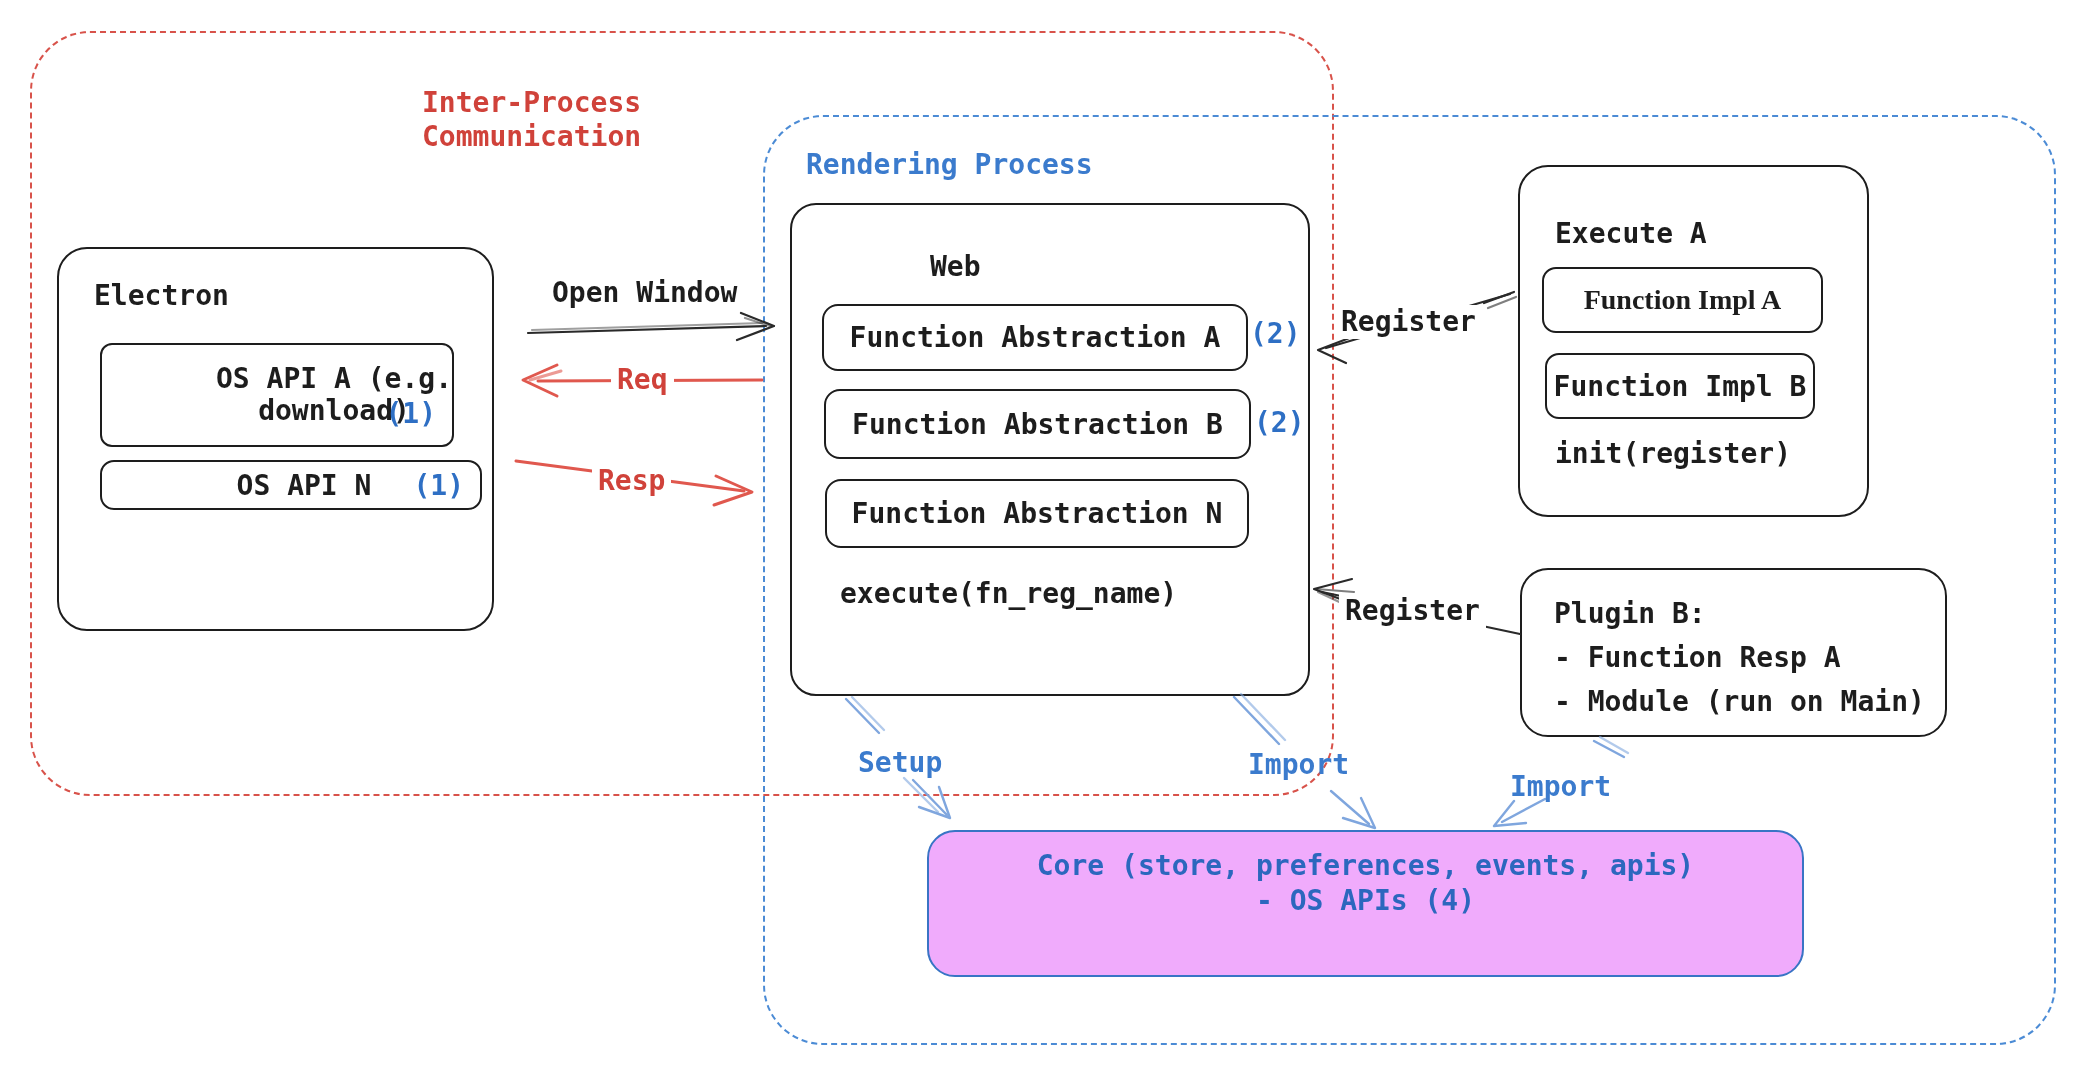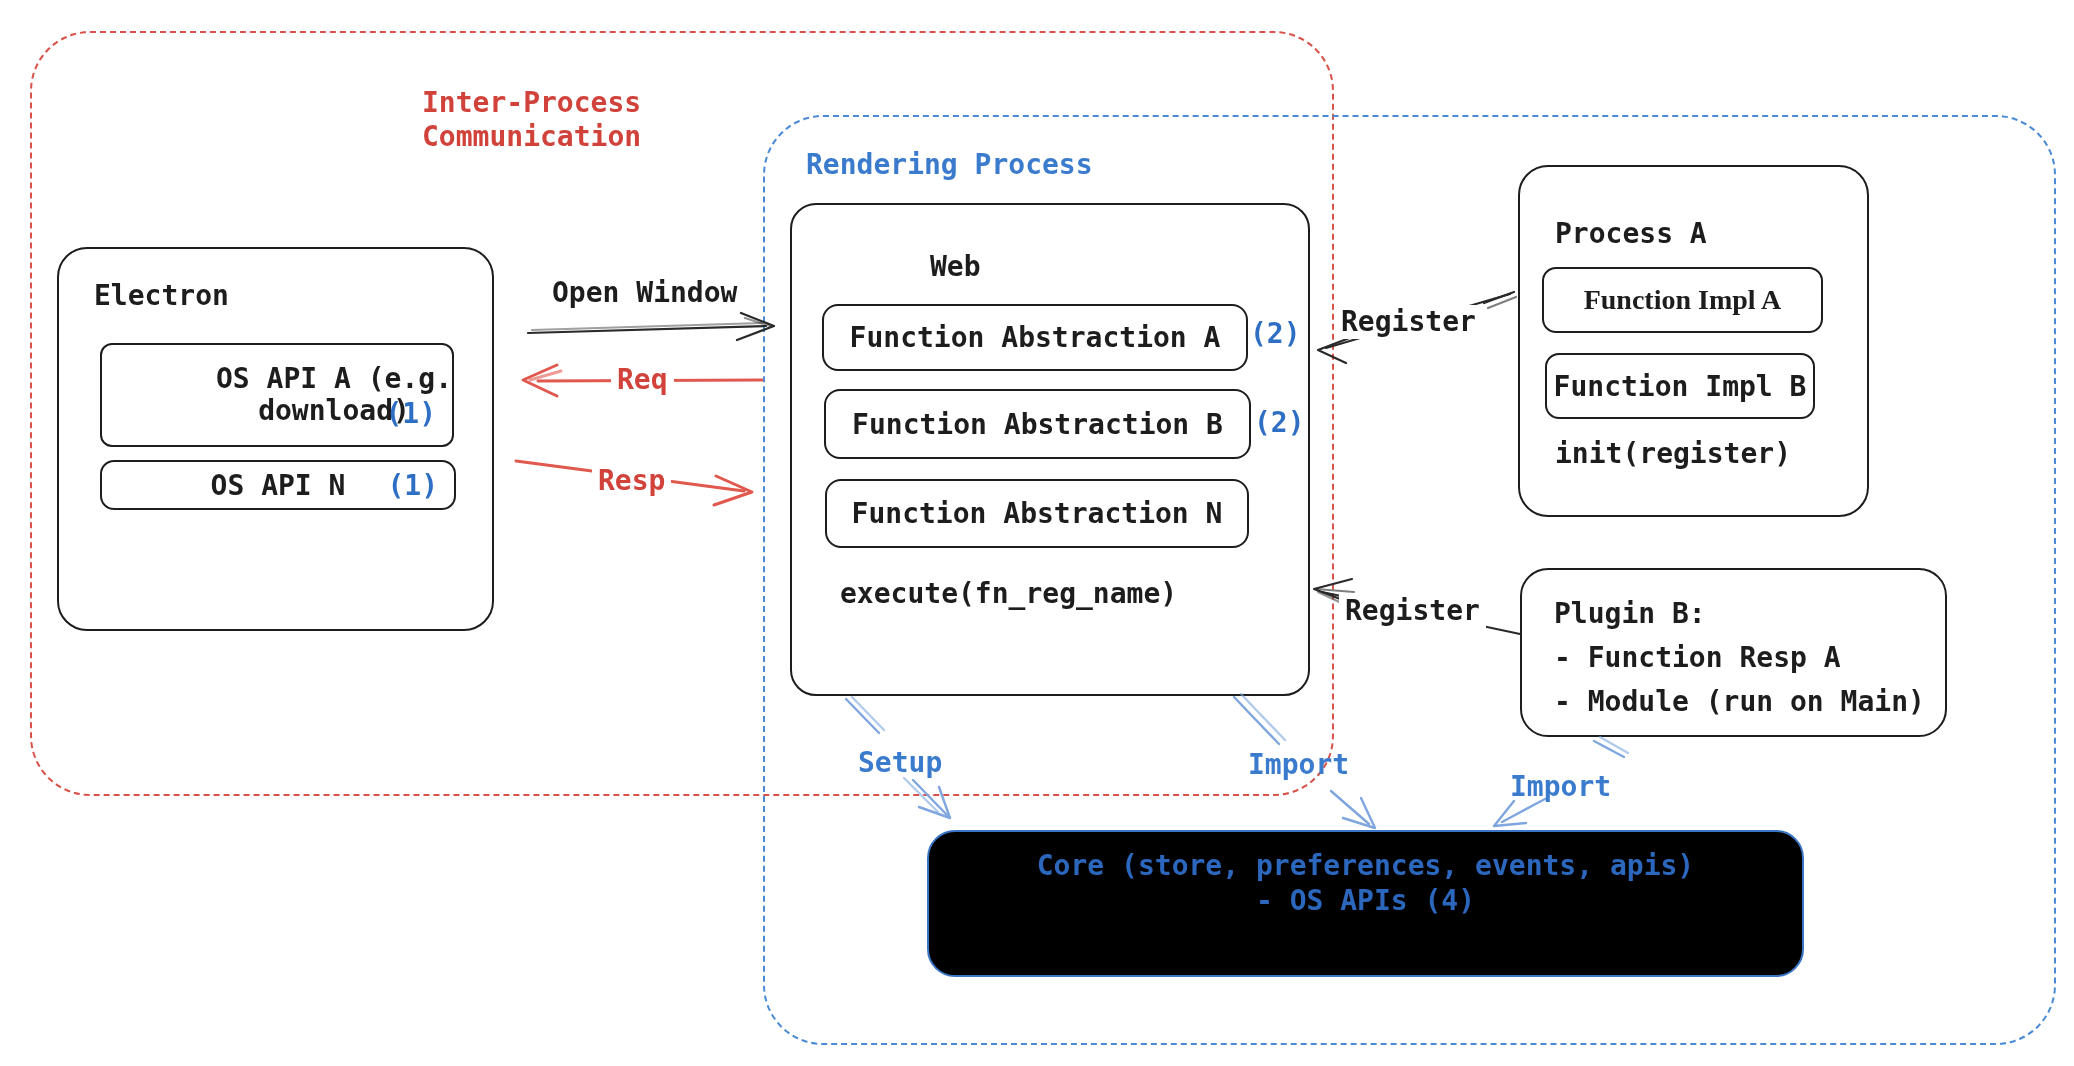--- a/index.html
+++ b/index.html
@@ -8,21 +8,21 @@
     font-family:"DejaVu Sans Mono","Liberation Mono",monospace;
     font-weight:bold;color:#1d1d1d;font-size:28px;
   }
   .abs{position:absolute;}
   .region{position:absolute;background:transparent;z-index:1;}
   .region.red{border:2.5px dashed #d8524a;border-radius:60px;}
   .region.blue{border:2.5px dashed #4b8bd5;border-radius:60px;}
   .box{position:absolute;background:#ffffff;border:2.5px solid #1d1d1d;z-index:4;}
   .subbox{position:absolute;background:#ffffff;border:2.2px solid #1d1d1d;
     display:flex;align-items:center;justify-content:center;text-align:center;}
-  .bluebox{position:absolute;background:#000000;border:2.2px solid #3974c5;z-index:4;
+  .bluebox{position:absolute;background:#f0abfc;border:2.2px solid #3974c5;z-index:4;
     color:#2c67be;text-align:center;}
   .label{position:absolute;z-index:6;line-height:34px;}
   .label.red{color:#d0423a;}
   .label.blue{color:#3b7bcd;}
   .label.mask{background:#ffffff;padding:0 6px;}
   .badge{color:#2e6fc4;}
   .prelines{white-space:pre-line;}
   svg.arrows{position:absolute;left:0;top:0;z-index:5;pointer-events:none;}
   svg.arrows *{fill:none;stroke-linecap:round;stroke-linejoin:round;}
   .ink{stroke:#2a2a2a;stroke-width:2.2px;}
@@ -43,21 +43,21 @@
 
   <div class="box" style="left:57px;top:247px;width:433px;height:380px;border-radius:30px;">
     <div class="abs" style="left:35px;top:30px;">Electron</div>
     <div class="subbox" style="left:41px;top:94px;width:350px;height:100px;border-radius:12px;justify-content:flex-end;">
       <div style="line-height:32px;">
         <span>OS API A (e.g.</span><br>
         <span>download)</span>
       </div>
       <span class="badge abs" style="right:16px;top:52px;">(1)</span>
     </div>
-    <div class="subbox" style="left:41px;top:211px;width:352px;height:46px;border-radius:14px;">
+    <div class="subbox" style="left:41px;top:211px;width:352px;height:46px;border-radius:14px;padding-left:26px;">
       <span>OS API N</span>
       <span class="badge abs" style="right:16px;">(1)</span>
     </div>
   </div>
 
   <div class="box" style="left:790px;top:203px;width:516px;height:489px;border-radius:26px;">
     <div class="abs" style="left:138px;top:45px;">Web</div>
     <div class="subbox" style="left:30px;top:99px;width:422px;height:63px;border-radius:16px;">
       <span>Function Abstraction A</span>
     </div>
@@ -66,21 +66,21 @@
       <span>Function Abstraction B</span>
     </div>
     <span class="badge abs" style="left:462px;top:201px;">(2)</span>
     <div class="subbox" style="left:33px;top:274px;width:420px;height:65px;border-radius:16px;">
       <span>Function Abstraction N</span>
     </div>
     <div class="abs" style="left:48px;top:372px;">execute(fn_reg_name)</div>
   </div>
 
   <div class="box" style="left:1518px;top:165px;width:347px;height:348px;border-radius:30px;">
-    <div class="abs" style="left:35px;top:50px;">Process A</div>
+    <div class="abs" style="left:35px;top:50px;">Execute A</div>
     <div class="subbox" style="left:22px;top:100px;width:277px;height:62px;border-radius:14px;font-family:Liberation Serif, serif;">
       <span>Function Impl A</span>
     </div>
     <div class="subbox" style="left:25px;top:186px;width:266px;height:62px;border-radius:14px;">
       <span>Function Impl B</span>
     </div>
     <div class="abs" style="left:35px;top:270px;">init(register)</div>
   </div>
 
   <div class="box" style="left:1520px;top:568px;width:423px;height:165px;border-radius:28px;">

